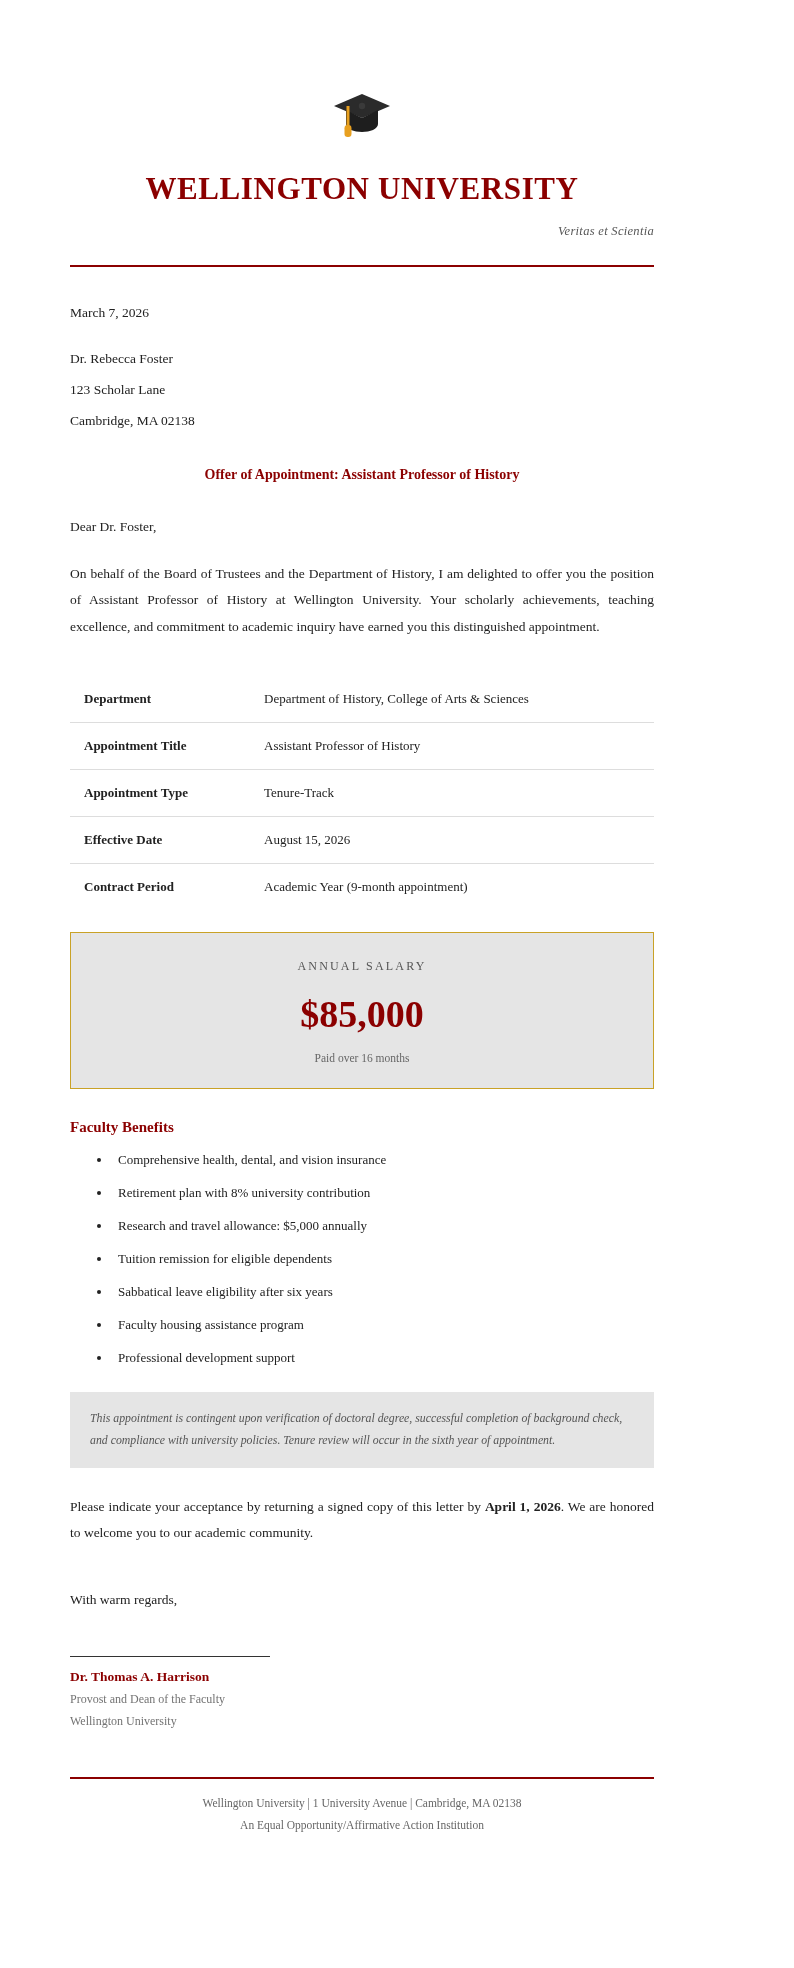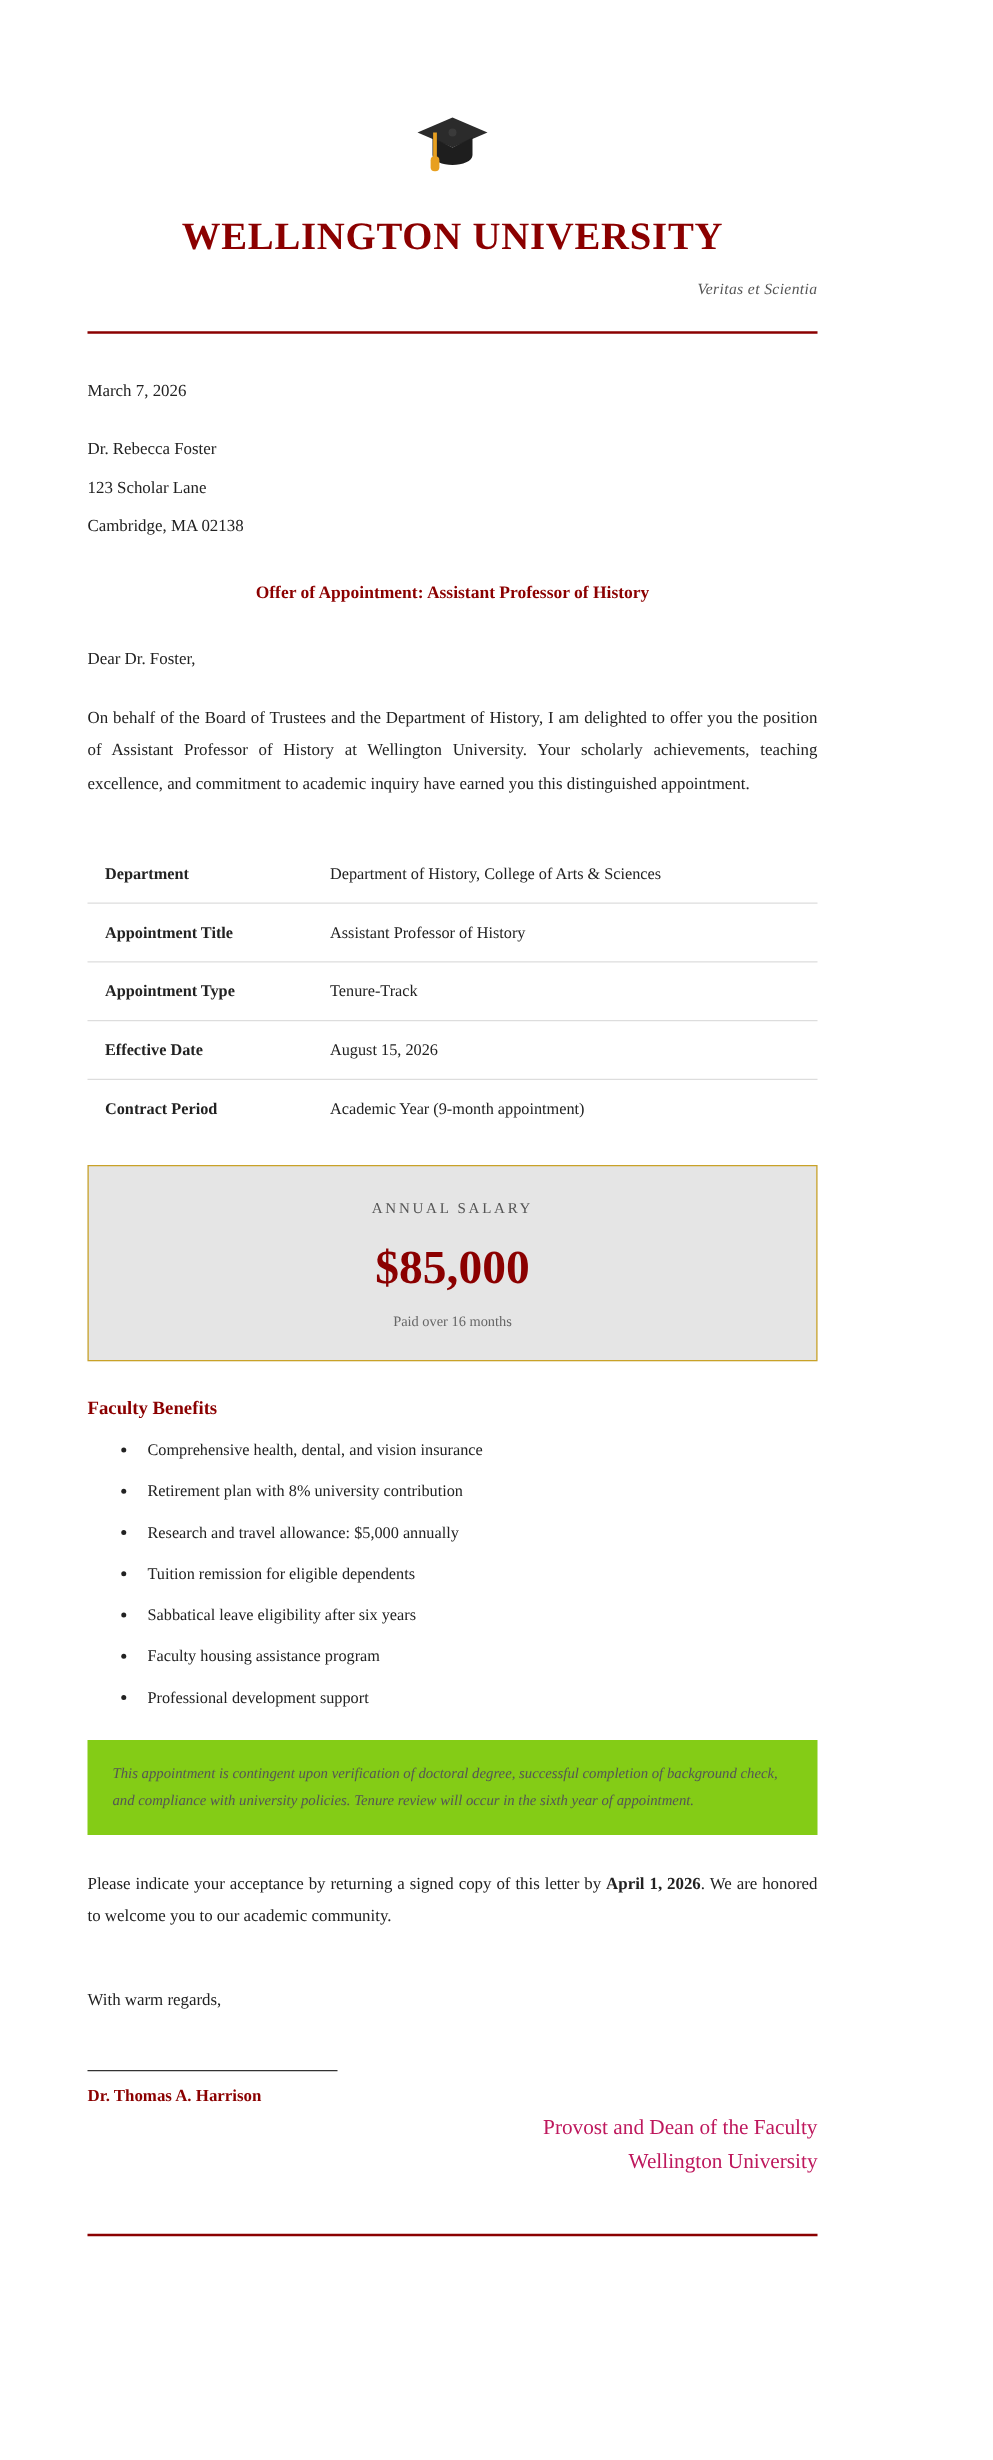--- a/index.html
+++ b/index.html
@@ -162,21 +162,21 @@
     font-size: 13px;
     color: #222222;
     margin-bottom: 17px;
     padding-left: 6px;
   }
   ul.benefits li:last-child { margin-bottom: 0; }
 
   
   .note-box {
     margin-top: 26px;
-    background: #84cc16;
+    background: #e5e5e5;
     padding: 16px 20px 16px 20px;
   }
   .note-text {
     font-size: 11.8px;
     font-style: italic;
     color: #555555;
     line-height: 1.85;
     margin: 0;
   }
 
@@ -202,24 +202,23 @@
     border-top: 1px solid #333333;
     margin: 0 0 12px 0;
   }
   .sig-name {
     font-size: 13.5px;
     font-weight: bold;
     color: #8b0000;
     margin: 0;
   }
   .sig-role, .sig-org {
-    font-size: 17px;
-    color: #be185d;
+    font-size: 12px;
+    color: #737373;
     margin: 7px 0 0 0;
-    text-align: right;
   }
 
   
   .rule-bottom {
     border: 0;
     border-top: 2.5px solid #8b0000;
     margin: 48px 0 0 0;
   }
   .footer {
     text-align: center;
@@ -313,14 +312,18 @@
   <p class="regards">With warm regards,</p>
 
   <div class="sig-block">
     <div class="sig-line"></div>
     <p class="sig-name">Dr. Thomas A. Harrison</p>
     <p class="sig-role">Provost and Dean of the Faculty</p>
     <p class="sig-org">Wellington University</p>
   </div>
 
   <hr class="rule-bottom">
+  <div class="footer">
+    <div>Wellington University | 1 University Avenue | Cambridge, MA 02138</div>
+    <div>An Equal Opportunity/Affirmative Action Institution</div>
+  </div>
 
 </div>
 
 </body></html>

